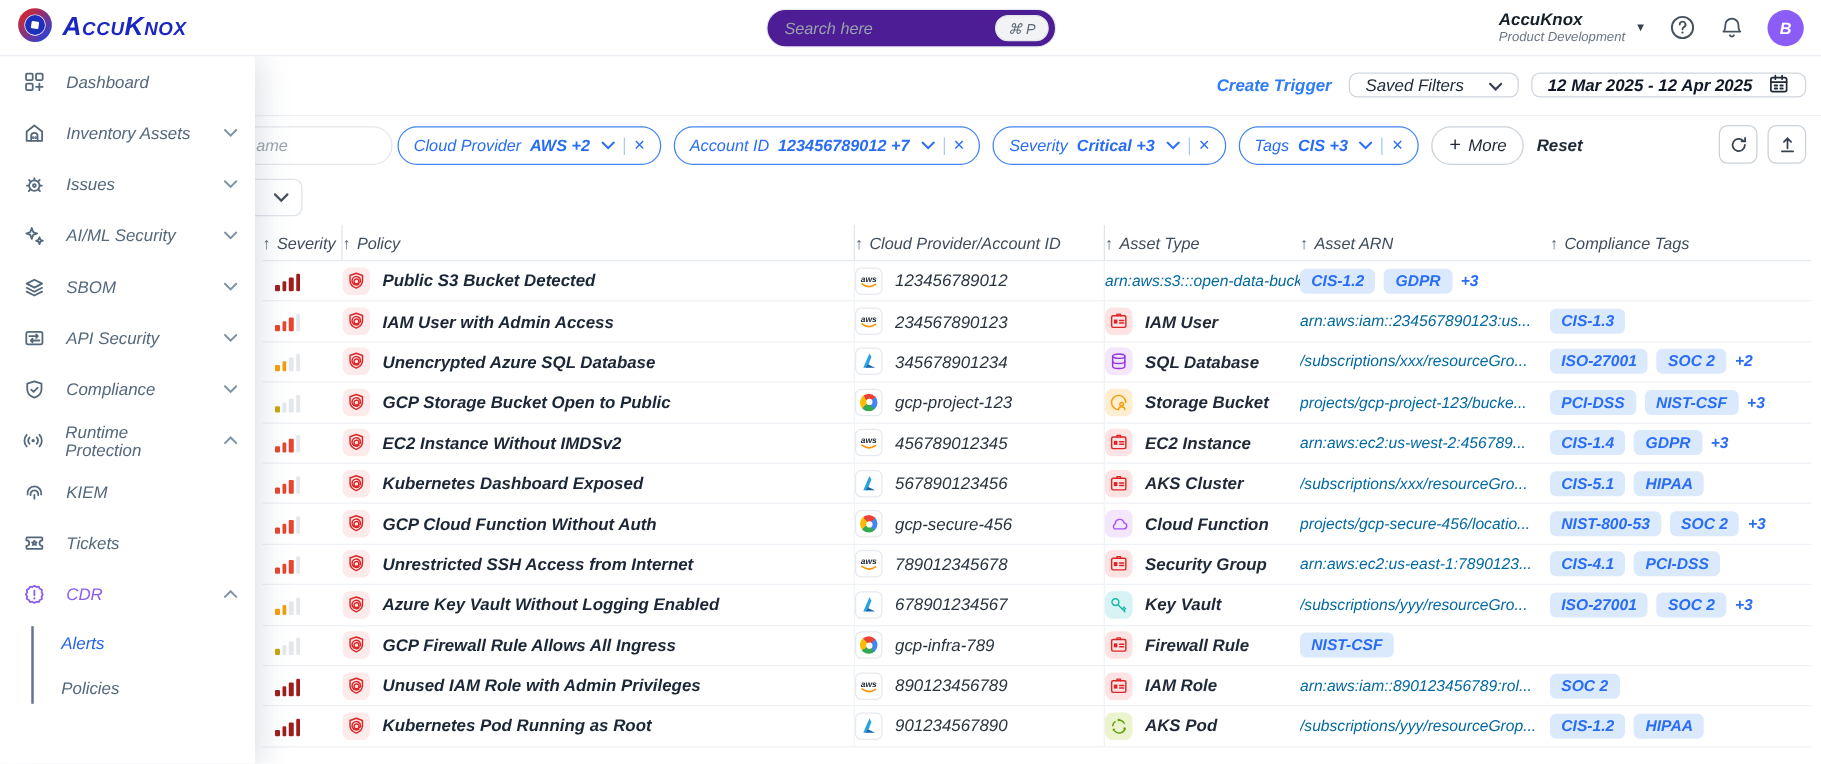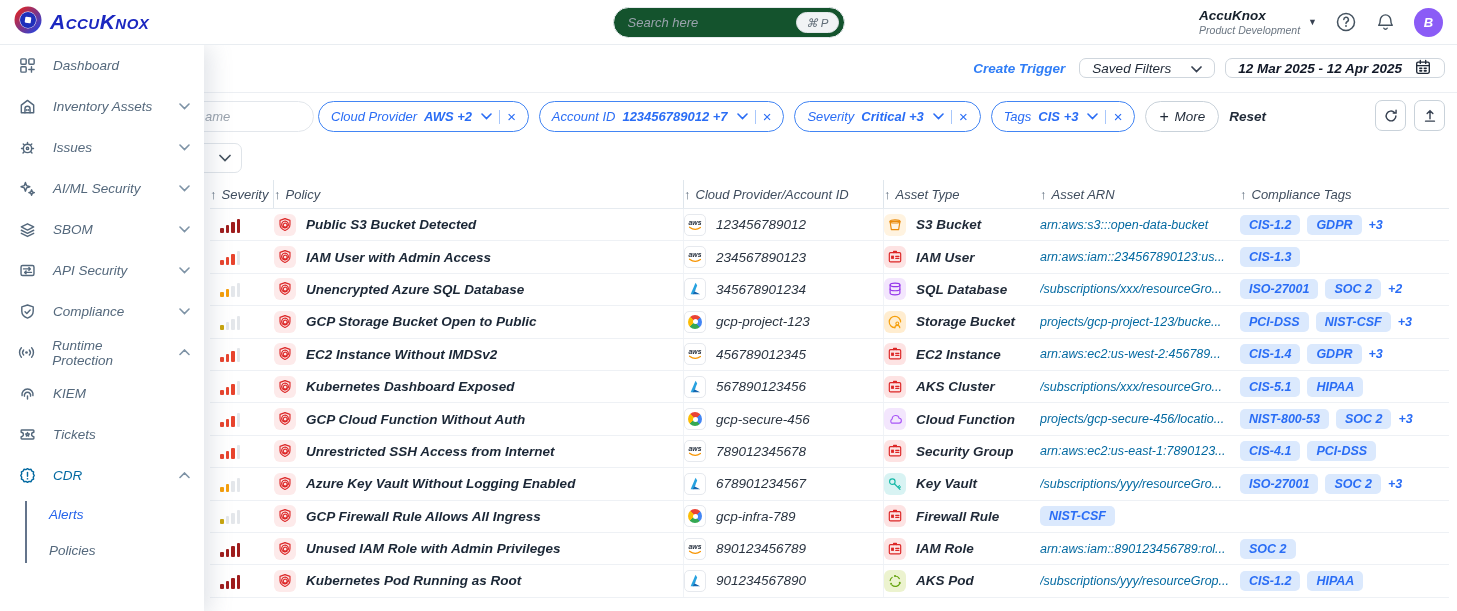--- a/index.html
+++ b/index.html
@@ -6,41 +6,41 @@
   html,body { width:1457px; height:611px; overflow:hidden; background:#fff;
     font-family:"Liberation Sans", sans-serif; color:#1f2937; }
   .app { position:relative; width:1457px; height:611px;font-style:italic; }
 
   
   .top-header { position:absolute; top:0; left:0; right:0; height:45px; background:#fff;
     border-bottom:1px solid #e9edf1; display:flex; align-items:center; padding:0 14px; z-index:30; }
   .logo { display:flex; align-items:center; gap:8px; }
   .logo-text { font-variant:small-caps; font-size:21px; font-weight:800; color:#1b27c0; letter-spacing:.5px; }
   .search-pill { position:absolute; left:50%; transform:translateX(-50%); top:7px; width:232px; height:31px;
-    border:1px solid #e7eaee; border-radius:999px; display:flex; align-items:center; padding:0 5px 0 14px; background:#14532d; }
+    border:1px solid #e7eaee; border-radius:999px; display:flex; align-items:center; padding:0 5px 0 14px; background:#4c1d95; }
   .search-pill .ph { color:#9aa3ad; font-size:13px; flex:1; }
   .kbd { background:#f1f3f5; border:1px solid #e3e7ea; border-radius:999px; font-size:11.5px;
     color:#5f6b76; padding:2.5px 9px; }
   .header-right { margin-left:auto; display:flex; align-items:center; gap:18px; }
   .tenant { display:flex; align-items:center; gap:8px; cursor:pointer; }
   .tenant-name { font-size:13.5px; font-weight:700; color:#16202b; line-height:1.15; }
   .tenant-sub { font-size:10.5px; color:#6b7682; }
   .caret { font-size:9px; color:#374151; }
   .hicon { color:#44525f; display:flex; align-items:center; }
   .avatar { width:29px; height:29px; border-radius:50%; background:#8b5cf6; color:#fff;
     display:flex; align-items:center; justify-content:center; font-size:13px; font-weight:700; }
 
   
   .sidebar { position:absolute; top:42px; left:0; bottom:0; width:204px; background:#fff; z-index:20;
     box-shadow:6px 4px 22px rgba(100,116,139,.20); padding-top:3px; }
   .side-item { height:41px; display:flex; align-items:center; gap:16px; padding:0 14px 0 17px;
     color:#54687c; font-size:13.5px; cursor:pointer; }
   .side-item .sicon { width:20px; height:20px; display:flex; align-items:center; justify-content:center; }
   .side-item .chev { margin-left:auto; color:#7e93a6; display:flex; }
-  .side-item.active { color:#0369a1; }
+  .side-item.active { color:#8b5cf6; }
   .sub-wrap { position:relative; padding-left:49px; }
   .sub-wrap:before { content:""; position:absolute; left:25px; top:5px; bottom:5px; width:1.5px; background:#64748b; }
   .sub-item { height:36px; display:flex; align-items:center; font-size:13.5px; color:#54687c; cursor:pointer; }
   .sub-item.active { color:#2563eb; }
 
   
   .toolbar { position:absolute; top:50px; right:12px; height:36px; display:flex; align-items:center; gap:10px; z-index:5; }
   .link-btn { color:#2f7df6; font-size:13.5px; font-weight:600; margin-right:4px; cursor:pointer; }
   .outline-btn { height:20px; border:1px solid #cfd6dd; border-radius:7px; background:#fff;
     display:flex; align-items:center; gap:20px; padding:0 12px; font-size:13.5px; color:#1f2937; cursor:pointer; }
@@ -456,29 +456,20 @@
           </div>
           <div class="cell c-acct">
             <span class="prov-badge">
               <svg width="20" height="20" viewBox="0 0 22 22">
                 <text x="11" y="11.5" text-anchor="middle" font-size="7.5" font-weight="bold" fill="#252f3e" font-family="Liberation Sans,sans-serif">aws</text>
                 <path d="M5 13.4q6 4.4 12 .4" stroke="#f79400" stroke-width="1.4" fill="none" stroke-linecap="round"></path>
               </svg>
             </span>
             <span>123456789012</span>
           </div>
-          <div class="cell c-asset">
-            <span class="asset-badge" style="background:#fff3e0;color:#e98a0b">
-              <svg width="16" height="16" viewBox="0 0 18 18" fill="none" stroke="currentColor" stroke-width="1.3" stroke-linecap="round" stroke-linejoin="round">
-                <path d="M3.4 5h11.2l-1.5 9.2H4.9z"></path>
-                <ellipse cx="9" cy="5" rx="5.6" ry="1.8"></ellipse>
-              </svg>
-            </span>
-            <span>S3 Bucket</span>
-          </div>
           <div class="cell c-arn">
             <span>arn:aws:s3:::open-data-bucket</span>
           </div>
           <div class="cell c-tags">
             <span class="tag">CIS-1.2</span>
             <span class="tag">GDPR</span>
             <span class="tag-more">+3</span>
           </div>
         </div>
         <div class="tgrid trow">

